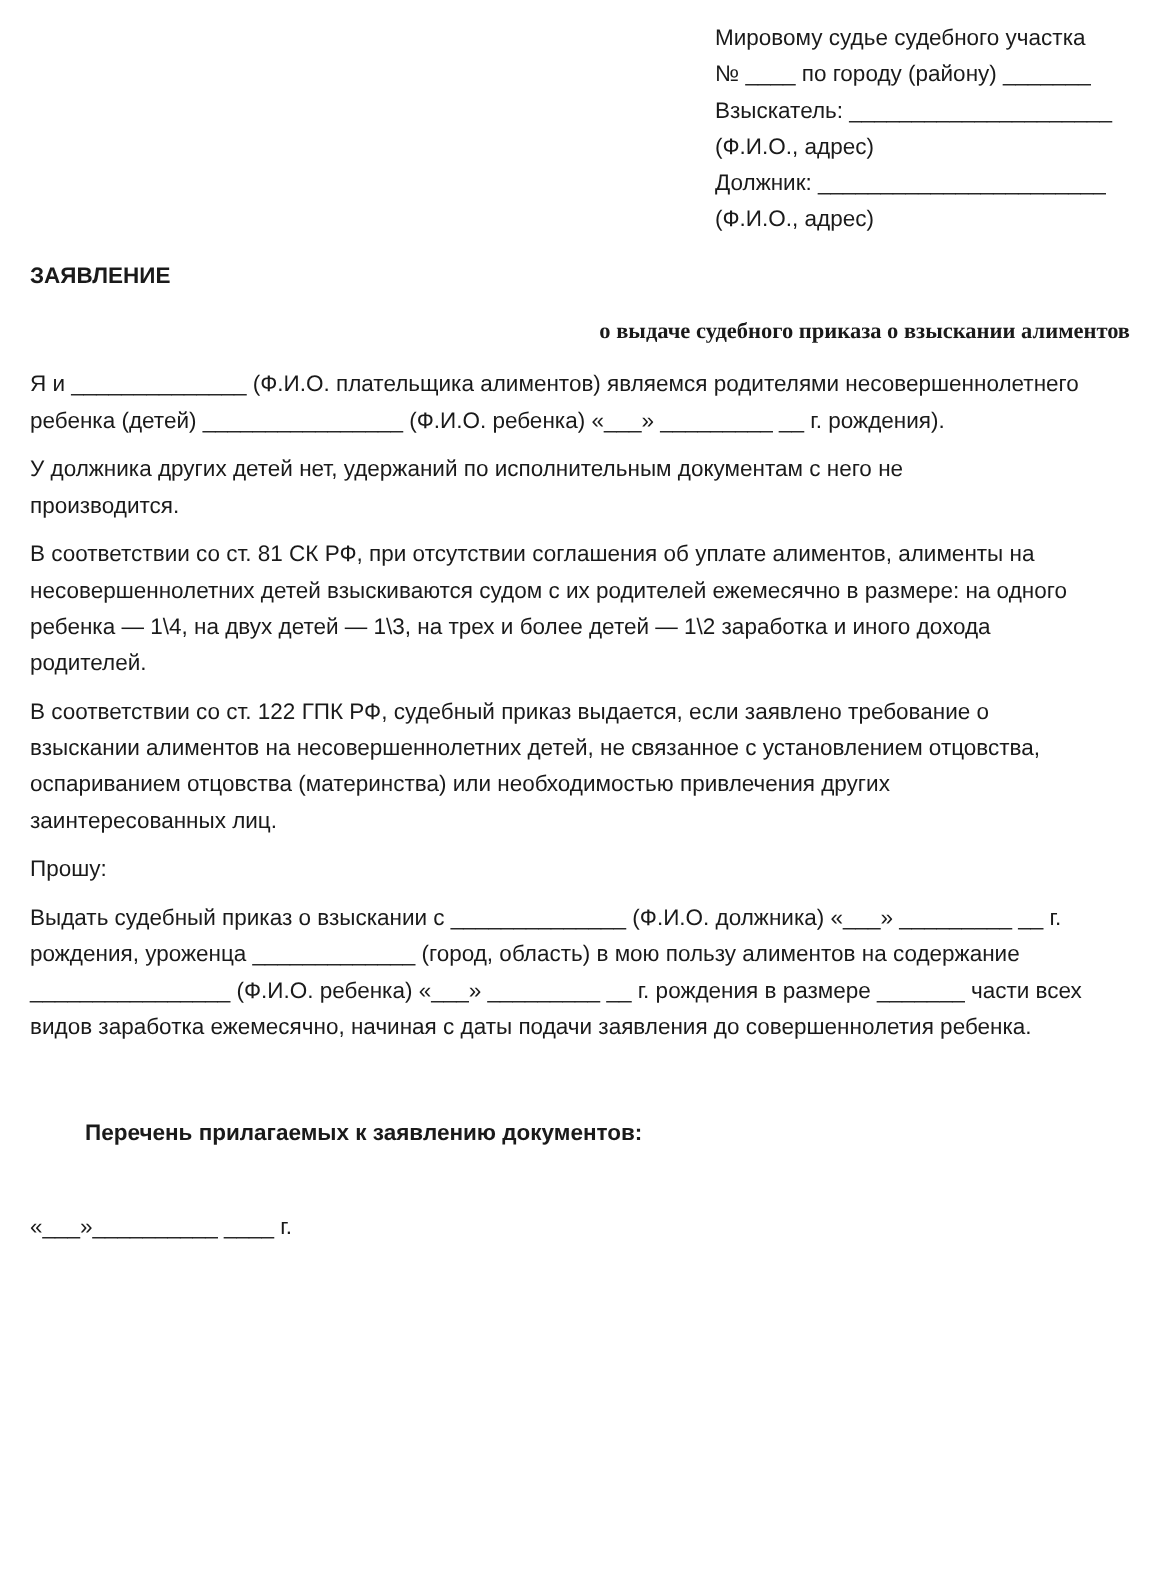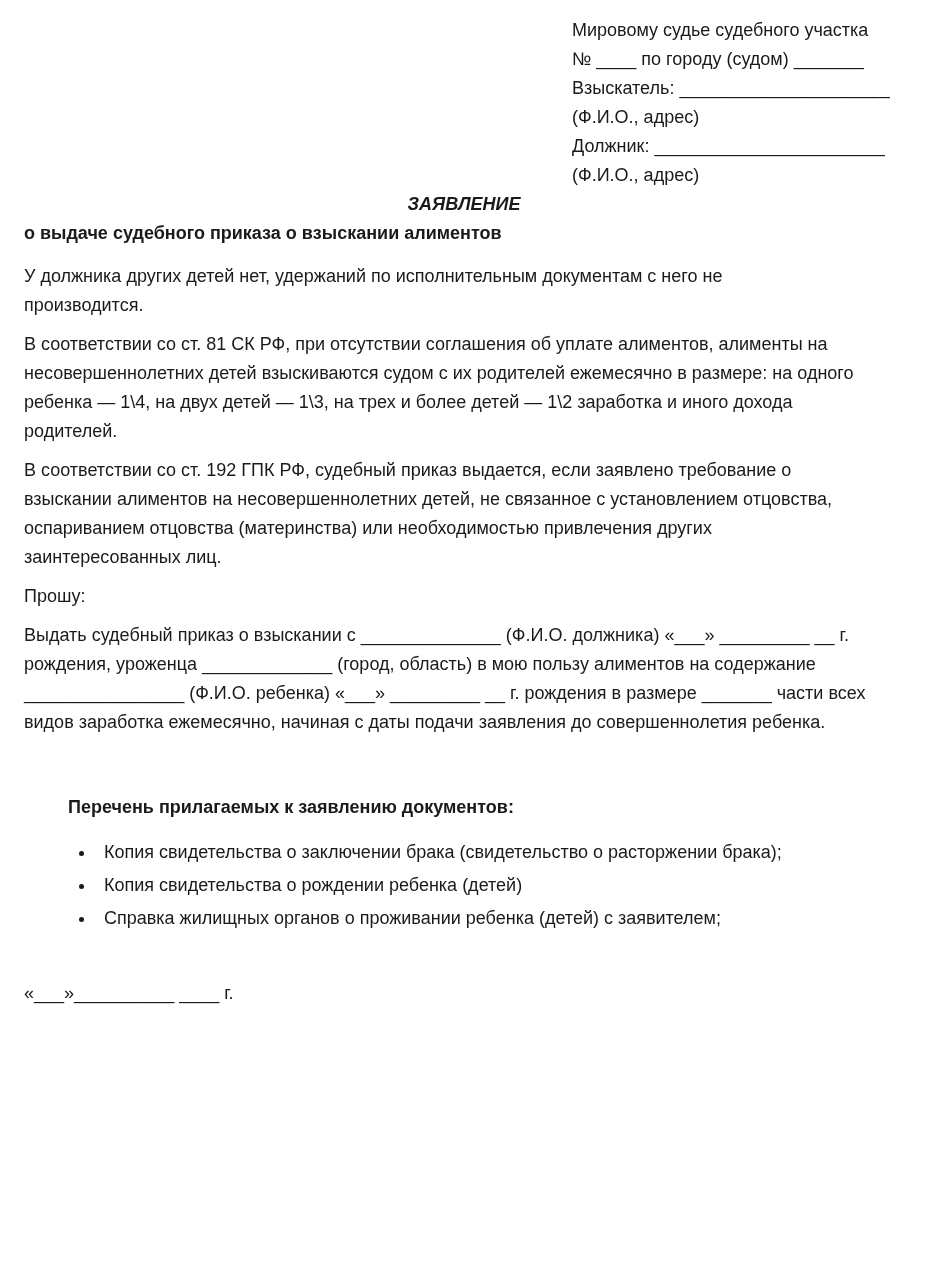--- a/index.html
+++ b/index.html
@@ -15,28 +15,29 @@
     padding: 16px 24px 24px 24px;
     overflow: hidden;
   }
   .header-block {
     width: 332px;
     margin-left: auto;
   }
   .header-block .hline { white-space: nowrap; }
   .header-block .hline.right { text-align: left; }
   .doc-title {
-    text-align: center;
     font-weight: bold;
-    font-style: italic;
+    margin-top: 16px;
   }
   .doc-subtitle {
-    text-align: left;
+    text-align: right;
     font-weight: bold;
+    margin-top: 15px;
     margin-bottom: 14px;
+    font-family: Liberation Serif, serif;
   }
   .body-text p {
     margin: 0 0 10px 0;
     white-space: pre-line;
   }
   .attachments-heading {
     font-weight: bold;
     margin-top: 56px;
     margin-bottom: 16px;
     margin-left: 44px;
@@ -58,52 +59,49 @@
   }
   .footer-row .sig { margin-right: 14px; }
 </style>
 </head>
 <body>
 
 <div class="page">
 
   <div class="header-block">
     <div class="hline">Мировому судье судебного участка</div>
-    <div class="hline">№ ____ по городу (судом) _______</div>
+    <div class="hline">№ ____ по городу (району) _______</div>
     <div class="hline">Взыскатель: _____________________</div>
     <div class="hline right">(Ф.И.О., адрес)</div>
     <div class="hline">Должник: _______________________</div>
     <div class="hline right">(Ф.И.О., адрес)</div>
   </div>
 
   <div class="doc-title">ЗАЯВЛЕНИЕ</div>
   <div class="doc-subtitle">о выдаче судебного приказа о взыскании алиментов</div>
 
   <div class="body-text">
+    <p>Я и ______________ (Ф.И.О. плательщика алиментов) являемся родителями несовершеннолетнего
+ребенка (детей) ________________ (Ф.И.О. ребенка) «___» _________ __ г. рождения).</p>
     <p>У должника других детей нет, удержаний по исполнительным документам с него не
 производится.</p>
     <p>В соответствии со ст. 81 СК РФ, при отсутствии соглашения об уплате алиментов, алименты на
 несовершеннолетних детей взыскиваются судом с их родителей ежемесячно в размере: на одного
 ребенка — 1\4, на двух детей — 1\3, на трех и более детей — 1\2 заработка и иного дохода
 родителей.</p>
-    <p>В соответствии со ст. 192 ГПК РФ, судебный приказ выдается, если заявлено требование о
+    <p>В соответствии со ст. 122 ГПК РФ, судебный приказ выдается, если заявлено требование о
 взыскании алиментов на несовершеннолетних детей, не связанное с установлением отцовства,
 оспариванием отцовства (материнства) или необходимостью привлечения других
 заинтересованных лиц.</p>
     <p>Прошу:</p>
     <p>Выдать судебный приказ о взыскании с ______________ (Ф.И.О. должника) «___» _________ __ г.
 рождения, уроженца _____________ (город, область) в мою пользу алиментов на содержание
 ________________ (Ф.И.О. ребенка) «___» _________ __ г. рождения в размере _______ части всех
 видов заработка ежемесячно, начиная с даты подачи заявления до совершеннолетия ребенка.</p>
   </div>
 
   <div class="attachments-heading">Перечень прилагаемых к заявлению документов:</div>
-  <ul class="attachments-list">
-    <li>Копия свидетельства о заключении брака (свидетельство о расторжении брака);</li>
-    <li>Копия свидетельства о рождении ребенка (детей)</li>
-    <li>Справка жилищных органов о проживании ребенка (детей) с заявителем;</li>
-  </ul>
 
   <div class="footer-row">
     <div>«___»__________ ____ г.</div>
   </div>
 
 </div>
 
 </body></html>

